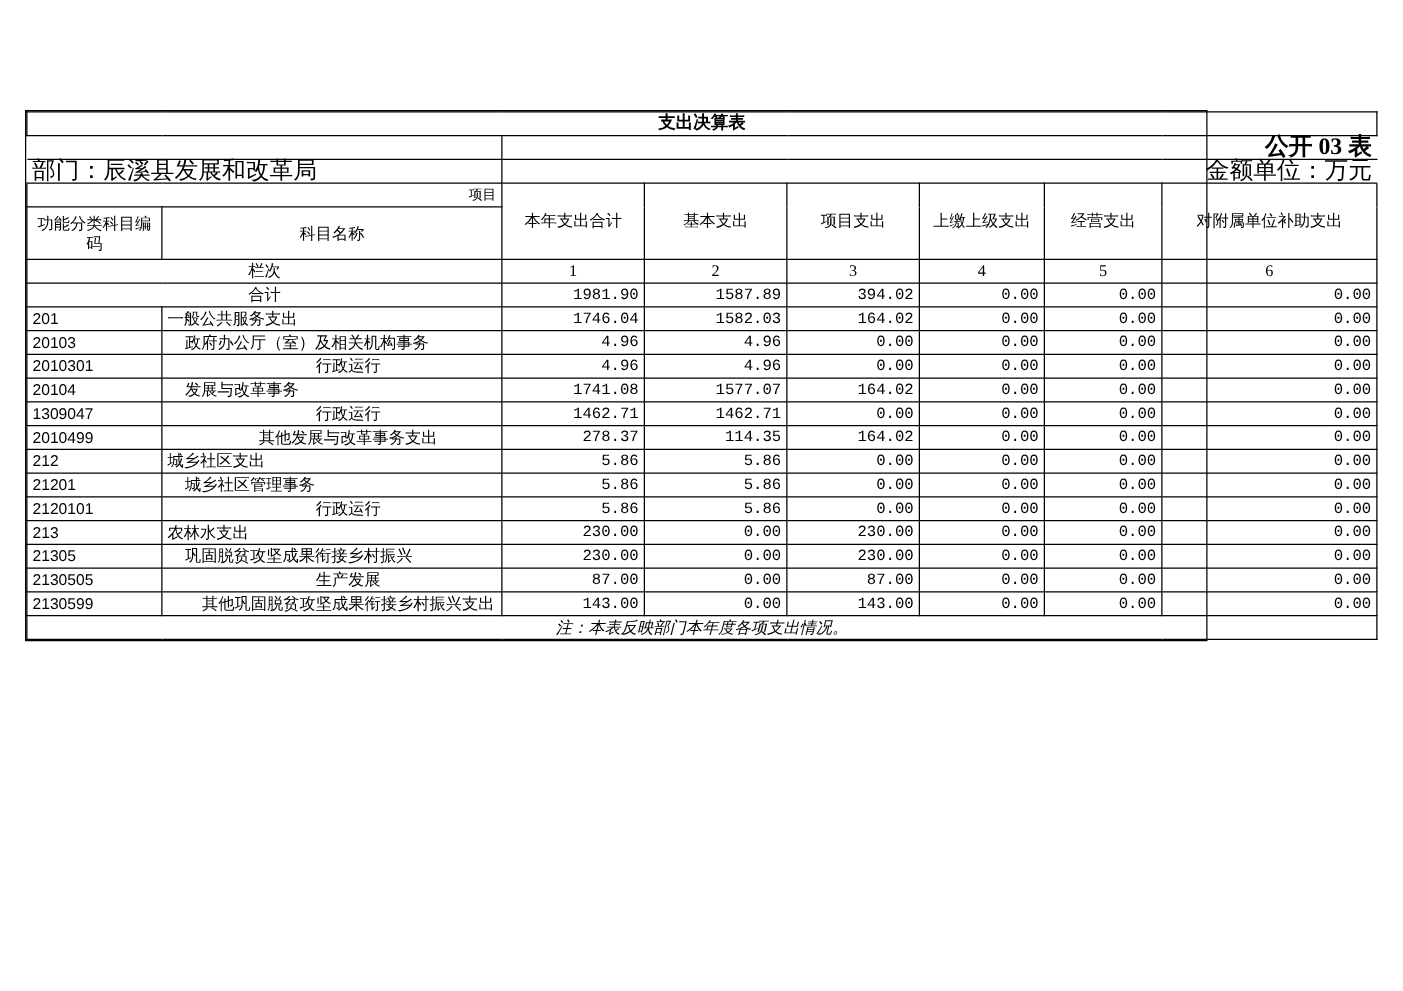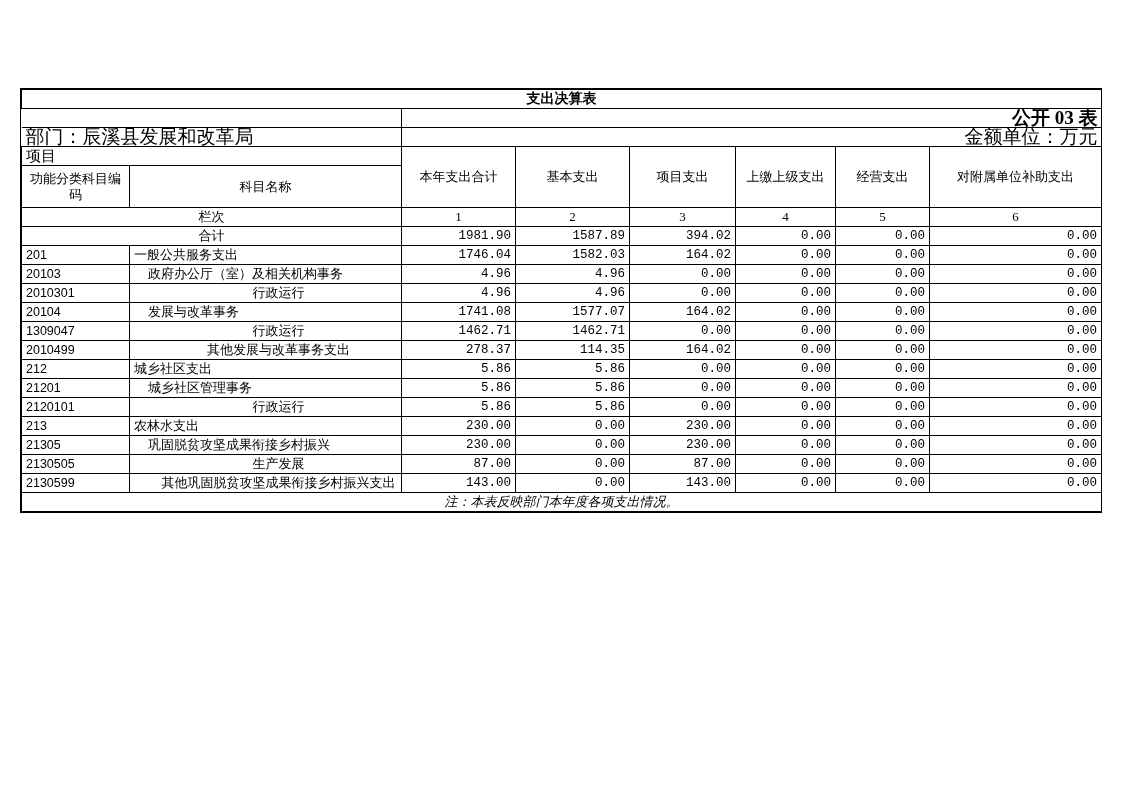--- a/index.html
+++ b/index.html
@@ -18,21 +18,21 @@
     position: absolute;
     left: 0;
     top: 0;
     width: 1122px;
     height: 793px;
   }
   .sheet {
     position: absolute;
     left: 20px;
     top: 88px;
-    width: 1082px;
+    width: 946px;
     border: 1px solid #000000;
     box-sizing: border-box;
   }
   table.main {
     border-collapse: collapse;
     width: 100%;
     table-layout: fixed;
     font-size: 12.5px;
   }
   table.main td {
@@ -62,22 +62,22 @@
   .meta-left { text-align: left; }
   .meta-right { text-align: right; font-weight: bold; }
   .meta-unit { text-align: right; }
 
   .hdr {
     text-align: center;
     font-size: 13px;
   }
   .hdr-tall { height: 46px; }
   .item-head {
-    text-align: left;
-    font-size: 15px;
+    text-align: right;
+    font-size: 11px;
   }
   .colnum-row td {
     text-align: center;
     font-size: 13px;
     height: 19px;
   }
   .num {
     text-align: right;
     font-family: "Liberation Mono", "DejaVu Sans Mono", monospace;
     font-size: 12.5px;

